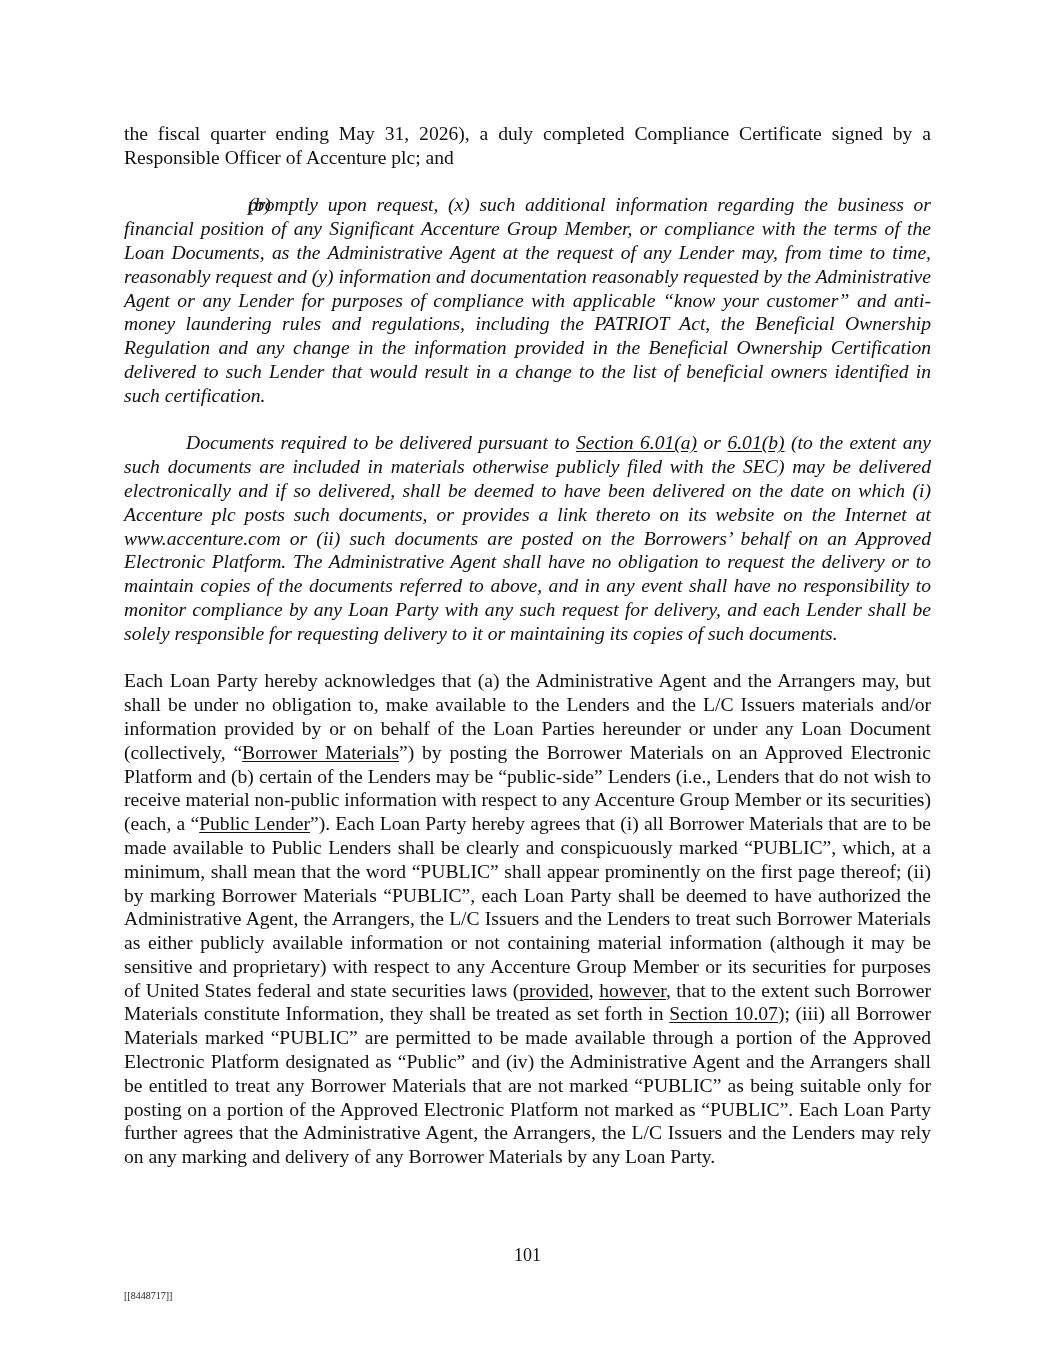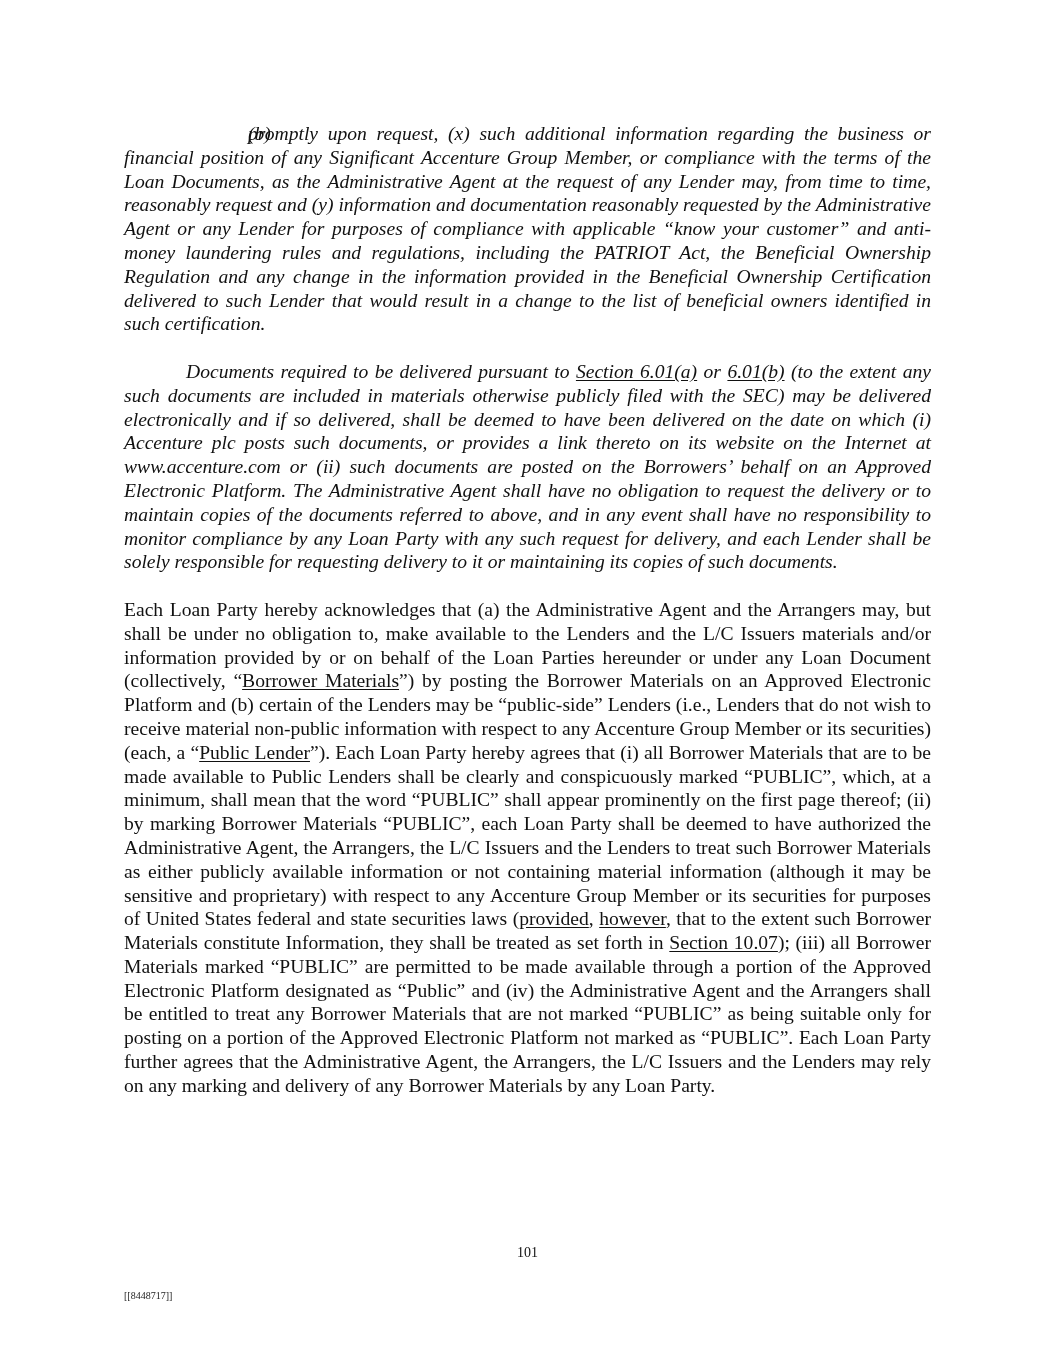--- a/index.html
+++ b/index.html
@@ -8,31 +8,32 @@
     position: absolute; left: 124px; top: 122px; width: 807px;
     font-family: "Liberation Serif", "DejaVu Serif", serif;
     font-size: 19.6px; line-height: 23.8px; color: #111;
   }
   .para { margin: 0 0 23.8px 0; text-align: justify; }
   .indent { text-indent: 62px; font-style: italic; }
   .sub-label { display: inline-block; width: 62px; }
   .u { text-decoration: underline; text-underline-offset: 2px; }
   .page-number {
     position: absolute; left: 0; width: 1055px; top: 1245px; text-align: center;
-    font-family: "Liberation Serif", "DejaVu Serif", serif; font-size: 14px; color: #111;
+    font-family: "Liberation Serif", "DejaVu Serif", serif; font-size: 18px; color: #111;
   }
   .doc-id {
     position: absolute; left: 124px; top: 1290px;
     font-family: "Liberation Serif", "DejaVu Serif", serif; font-size: 10px; color: #222; text-align: center;
   }
 </style>
 </head>
 <body>
 
 <div class="page">
+  <p class="para">the fiscal quarter ending May 31, 2026), a duly completed Compliance Certificate signed by a Responsible Officer of Accenture plc; and</p>
 
   <p class="para indent"><span class="sub-label">(b)</span><span>promptly upon request, (x) such additional information regarding the business or financial position of any Significant Accenture Group Member, or compliance with the terms of the Loan Documents, as the Administrative Agent at the request of any Lender may, from time to time, reasonably request and (y) information and documentation reasonably requested by the Administrative Agent or any Lender for purposes of compliance with applicable “know your customer” and anti-money laundering rules and regulations, including the PATRIOT Act, the Beneficial Ownership Regulation and any change in the information provided in the Beneficial Ownership Certification delivered to such Lender that would result in a change to the list of beneficial owners identified in such certification.</span></p>
 
   <p class="para indent"><span>Documents required to be delivered pursuant to </span><span class="u">Section 6.01(a)</span><span> or </span><span class="u">6.01(b)</span><span> (to the extent any such documents are included in materials otherwise publicly filed with the SEC) may be delivered electronically and if so delivered, shall be deemed to have been delivered on the date on which (i) Accenture plc posts such documents, or provides a link thereto on its website on the Internet at www.accenture.com or (ii) such documents are posted on the Borrowers’ behalf on an Approved Electronic Platform.  The Administrative Agent shall have no obligation to request the delivery or to maintain copies of the documents referred to above, and in any event shall have no responsibility to monitor compliance by any Loan Party with any such request for delivery, and each Lender shall be solely responsible for requesting delivery to it or maintaining its copies of such documents.</span></p>
 
   <p class="para"><span>Each Loan Party hereby acknowledges that (a) the Administrative Agent and the Arrangers may, but shall be under no obligation to, make available to the Lenders and the L/C Issuers materials and/or information provided by or on behalf of the Loan Parties hereunder or under any Loan Document (collectively, “</span><span class="u">Borrower Materials</span><span>”) by posting the Borrower Materials on an Approved Electronic Platform and (b) certain of the Lenders may be “public-side” Lenders (i.e., Lenders that do not wish to receive material non-public information with respect to any Accenture Group Member or its securities) (each, a “</span><span class="u">Public Lender</span><span>”).  Each Loan Party hereby agrees that (i) all Borrower Materials that are to be made available to Public Lenders shall be clearly and conspicuously marked “PUBLIC”, which, at a minimum, shall mean that the word “PUBLIC” shall appear prominently on the first page thereof; (ii) by marking Borrower Materials “PUBLIC”, each Loan Party shall be deemed to have authorized the Administrative Agent, the Arrangers, the L/C Issuers and the Lenders to treat such Borrower Materials as either publicly available information or not containing material information (although it may be sensitive and proprietary) with respect to any Accenture Group Member or its securities for purposes of United States federal and state securities laws (</span><span class="u">provided</span><span>, </span><span class="u">however</span><span>, that to the extent such Borrower Materials constitute Information, they shall be treated as set forth in </span><span class="u">Section 10.07</span><span>); (iii) all Borrower Materials marked “PUBLIC” are permitted to be made available through a portion of the Approved Electronic Platform designated as “Public” and (iv) the Administrative Agent and the Arrangers shall be entitled to treat any Borrower Materials that are not marked “PUBLIC” as being suitable only for posting on a portion of the Approved Electronic Platform not marked as “PUBLIC”.  Each Loan Party further agrees that the Administrative Agent, the Arrangers, the L/C Issuers and the Lenders may rely on any marking and delivery of any Borrower Materials by any Loan Party.</span></p>
 </div>
 
 <div class="page-number">101</div>
 <div class="doc-id">[[8448717]]</div>

